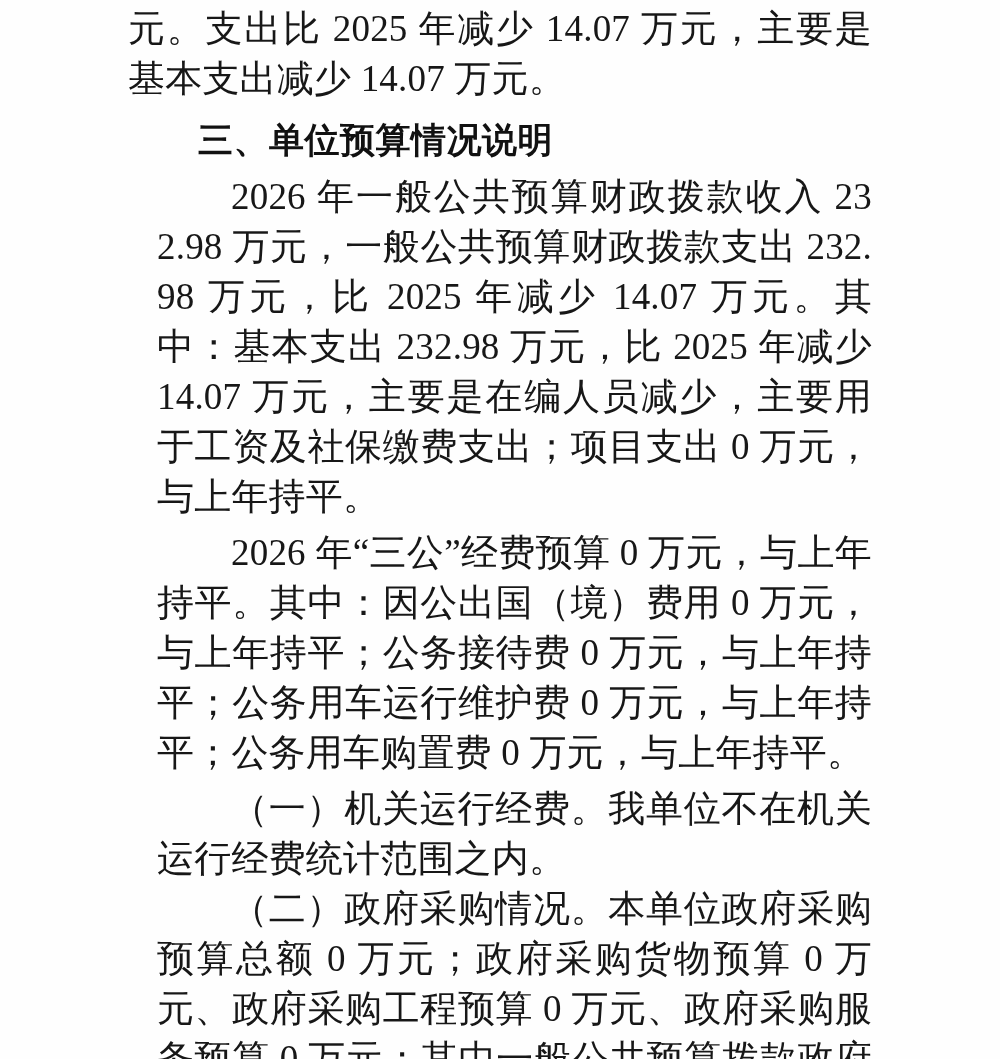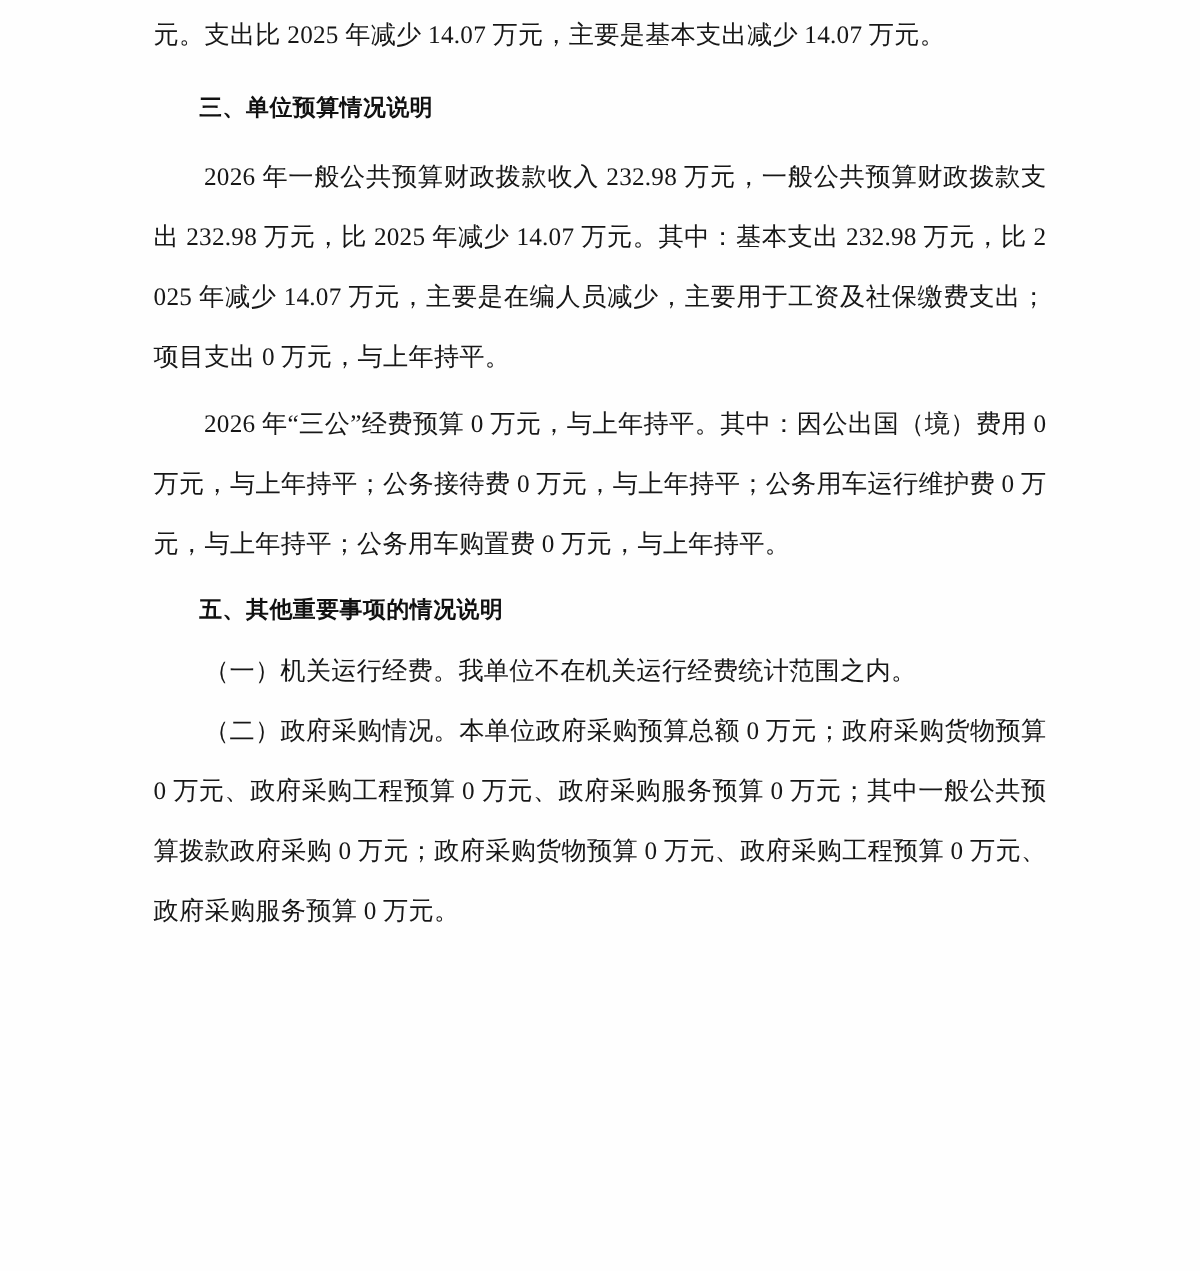--- a/index.html
+++ b/index.html
@@ -23,33 +23,34 @@
     background: #fefefe;
   }
   .doc-body {
     padding-top: 4px;
   }
   p, h2 {
     margin: 0;
     padding: 0;
   }
   .para {
-    font-size: 21px;
+    font-size: 37px;
     line-height: 50px;
     text-align: justify;
     text-justify: inter-ideograph;
     letter-spacing: 0.2px;
     word-break: break-all;
     color: #171717;
   }
   .para.indent {
     text-indent: 2em;
+    margin-left: 29px;
   }
   .heading {
-    font-size: 19px;
+    font-size: 35px;
     line-height: 50px;
     font-weight: bold;
     text-indent: 2em;
     color: #111111;
     letter-spacing: 0.5px;
   }
   .blk {
     margin-bottom: 0px;
   }
   .spacer-sm { height: 6px; }
@@ -80,23 +81,20 @@
 
     <div class="spacer-sm"></div>
 
 
     <div class="blk">
       <p class="para indent">2026 年“三公”经费预算 0 万元，与上年持平。其中：因公出国（境）费用 0 万元，与上年持平；公务接待费 0 万元，与上年持平；公务用车运行维护费 0 万元，与上年持平；公务用车购置费 0 万元，与上年持平。</p>
     </div>
 
     <div class="spacer-sm"></div>
 
-    <div class="blk">
-      <h2 class="heading">五、其他重要事项的情况说明</h2>
-    </div>
 
     <div class="blk">
       <p class="para indent">（一）机关运行经费。我单位不在机关运行经费统计范围之内。</p>
     </div>
 
     <div class="blk">
       <p class="para indent">（二）政府采购情况。本单位政府采购预算总额 0 万元；政府采购货物预算 0 万元、政府采购工程预算 0 万元、政府采购服务预算 0 万元；其中一般公共预算拨款政府采购 0 万元；政府采购货物预算 0 万元、政府采购工程预算 0 万元、政府采购服务预算 0 万元。</p>
     </div>
 
   </div>

